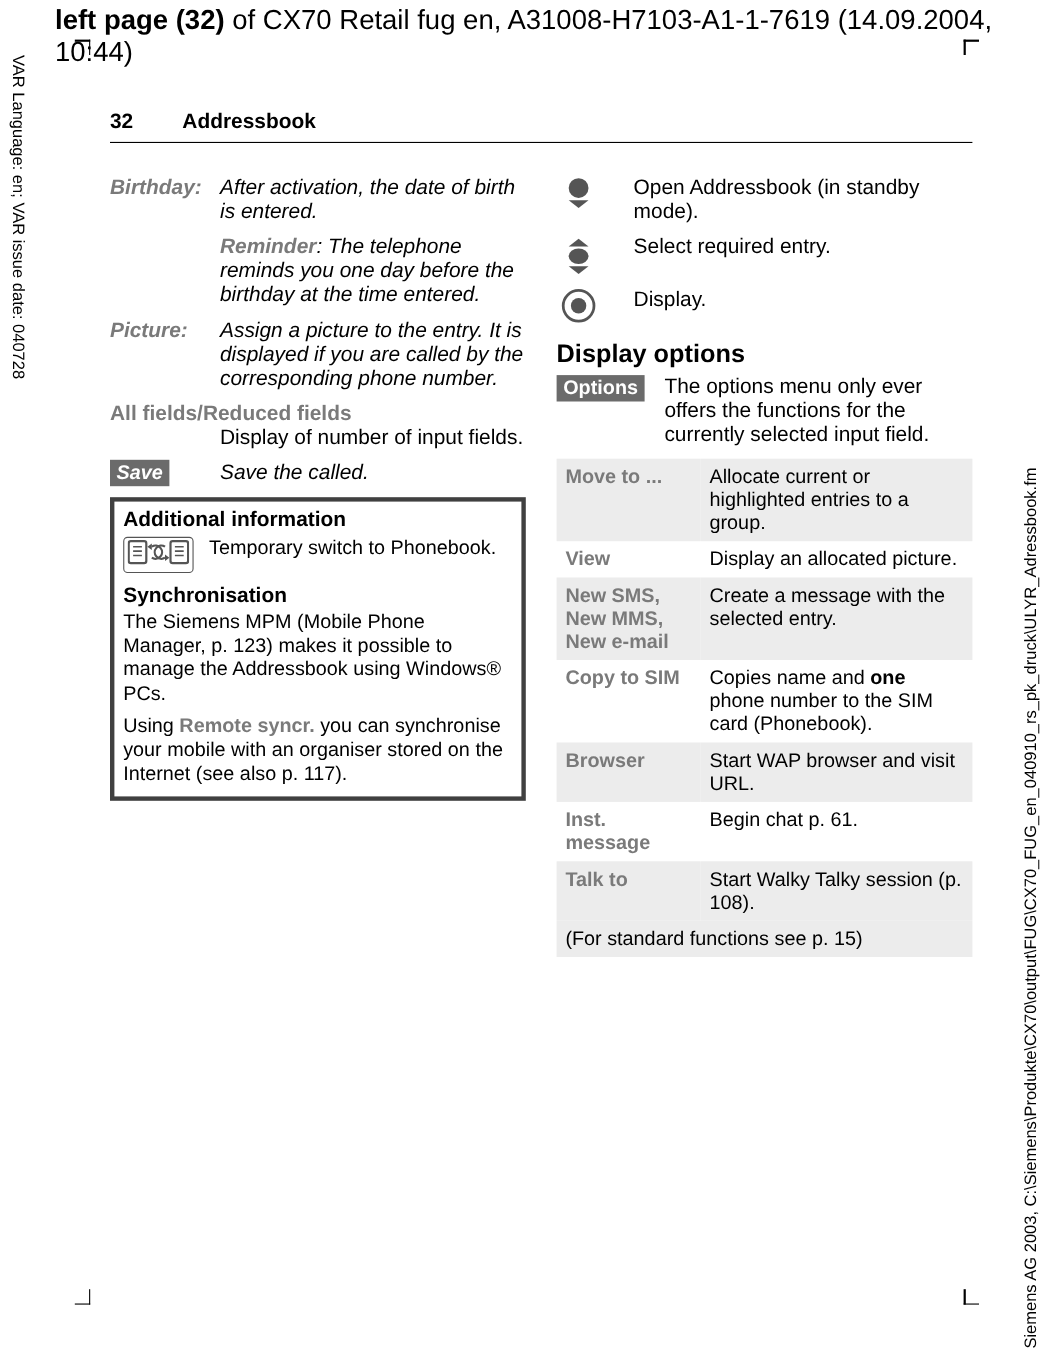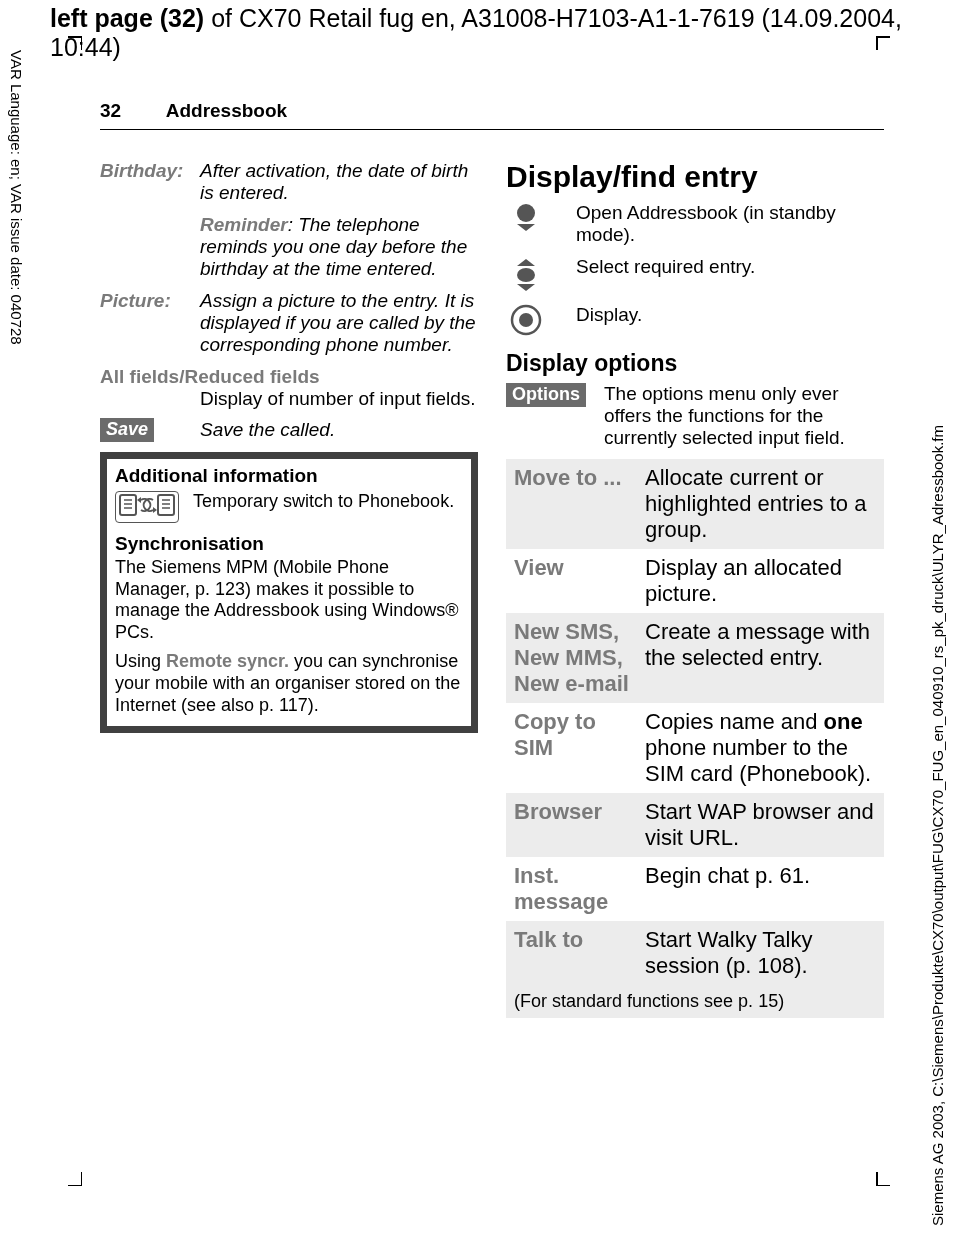--- a/index.html
+++ b/index.html
@@ -105,21 +105,21 @@
   .softkey {
     display:inline-block;
     background:#6b6b6b;
     color:#fff;
     font-weight:bold;
     padding:1px 6px 2px 6px;
     font-size:18px;
     text-align:right;
   }
   .box {
-    border:7px solid #404040;
+    border:4px solid #404040;
     padding: 6px 8px 10px 8px;
     margin-top: 10px;
   }
   .box-title { font-weight:bold; margin-bottom:4px; }
   .box-row { display:flex; gap:14px; align-items:flex-start; }
   .box-icon {
     font-size: 26px;
     line-height: 1;
     color: #555;
     border:1.5px solid #555;
@@ -141,21 +141,21 @@
     font-weight: bold;
     margin: 14px 0 6px 0;
   }
   .icon-row { display:flex; align-items:flex-start; gap:30px; margin-bottom:10px; }
   .icon-slot { width:40px; flex-shrink:0; display:flex; justify-content:center; }
   .nav-icon svg { display:block; }
 
   table.options {
     border-collapse: collapse;
     width: 100%;
-    font-size: 22px;
+    font-size: 18px;
     margin-top: 6px;
   }
   table.options td {
     vertical-align: top;
     padding: 6px 8px;
   }
   table.options tr:nth-child(odd) td { background:#ececec; }
   table.options .opt-label {
     font-weight:bold;
     color:#7a7a7a;
@@ -255,21 +255,20 @@
         </div>
         <div class="sub-title">Synchronisation</div>
         <div class="body-text">The Siemens MPM (Mobile Phone Manager, p. 123) makes it possible to manage the Addressbook using Windows® PCs.</div>
         <div class="body-text" style="margin-top:8px;">
           <span>Using </span><span class="grey-bold">Remote syncr.</span><span> you can synchronise your mobile with an organiser stored on the Internet (see also p. 117).</span>
         </div>
       </div>
     </div>
 
     <div class="col">
-      <h2 class="section">Display/find entry</h2>
 
       <div class="icon-row">
         <div class="icon-slot nav-icon">
           <svg width="26" height="30" viewBox="0 0 26 30">
             <ellipse cx="13" cy="11" rx="9" ry="9" fill="#555"></ellipse>
             <polygon points="4,22 22,22 13,29" fill="#555"></polygon>
           </svg>
         </div>
         <div>Open Addressbook (in standby mode).</div>
       </div>

